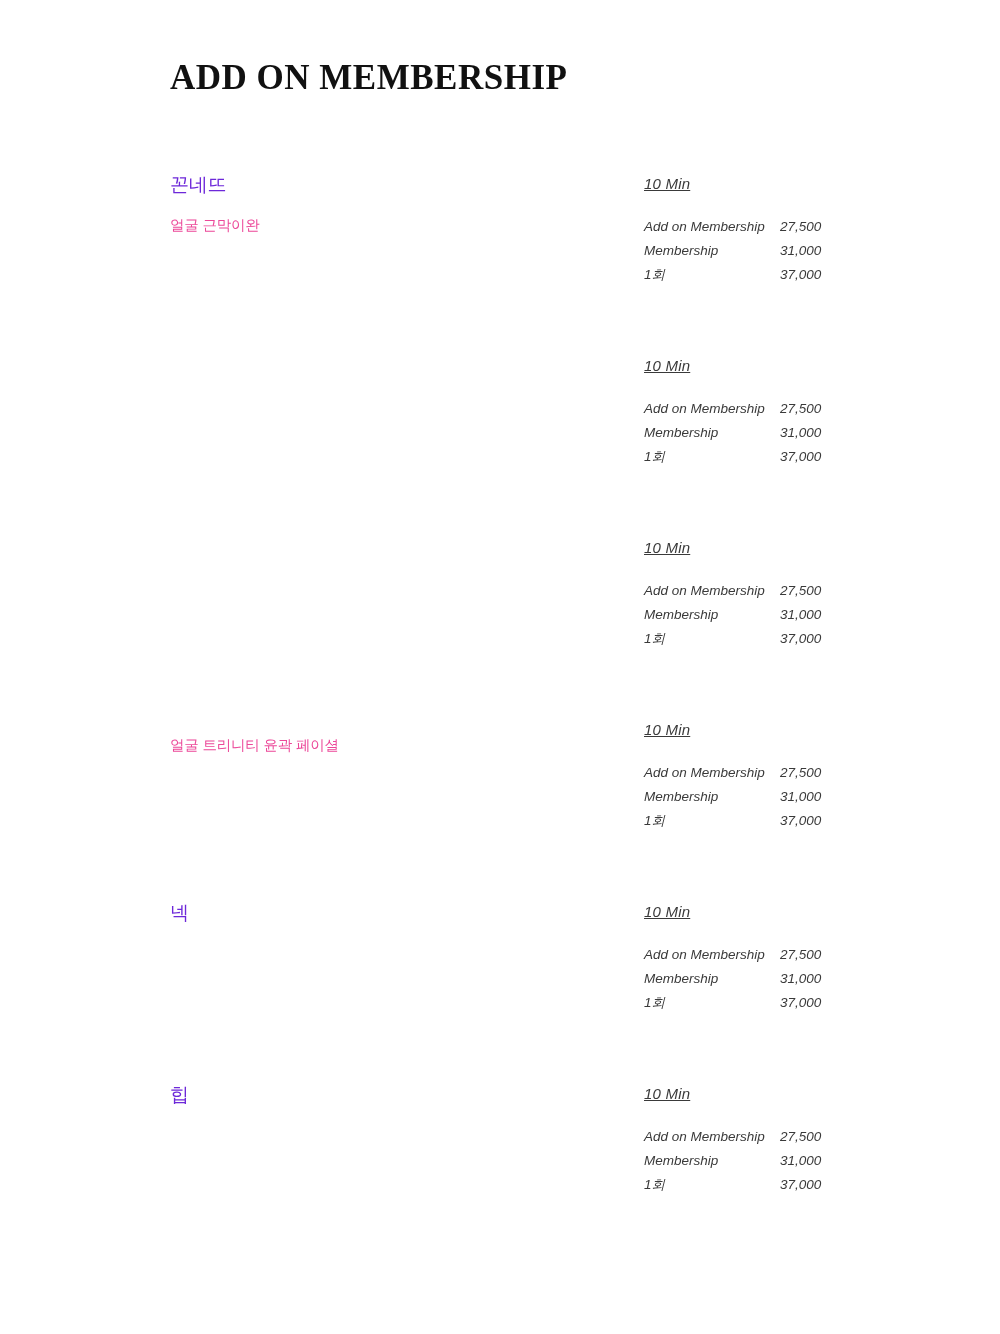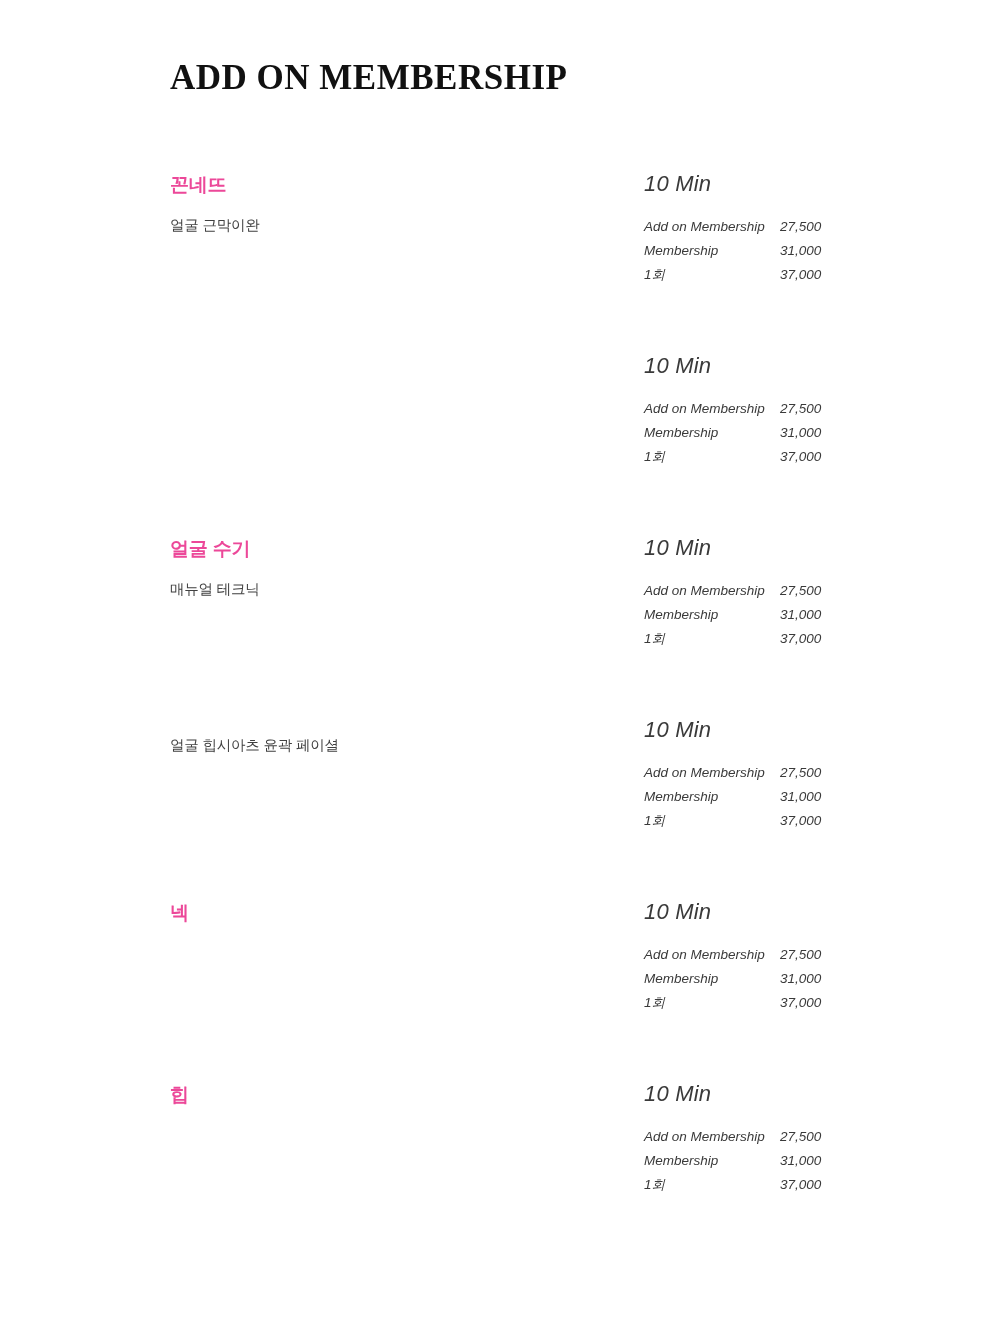--- a/index.html
+++ b/index.html
@@ -44,45 +44,46 @@
     height: 182px;
   }
   .item-left {
     position: absolute;
     left: 170px;
     top: 0;
     width: 420px;
   }
   .item-name {
     font-size: 19px;
-    font-weight: 700;
-    color: #ec4899;
+    font-weight: 400;
+    color: #6d28d9;
     line-height: 26px;
     letter-spacing: -0.2px;
   }
   .item-desc {
     margin-top: 17px;
     font-size: 14.5px;
     font-weight: 400;
-    color: #404040;
+    color: #ec4899;
     line-height: 20px;
     letter-spacing: -0.2px;
   }
   .item-right {
     position: absolute;
     left: 644px;
     top: 0;
     width: 260px;
     font-style: italic;
     color: #3a3a3a;
   }
   .duration {
-    font-size: 22px;
+    font-size: 15px;
     line-height: 24px;
     letter-spacing: 0.2px;
+    text-decoration: underline;
   }
   .price-table {
     margin-top: 19px;
     border-collapse: collapse;
     width: 190px;
   }
   .price-table td {
     font-size: 13.5px;
     line-height: 24px;
     padding: 0;
@@ -148,48 +149,44 @@
           <tr>
             <td class="price-label">1회</td>
             <td class="price-value">37,000</td>
           </tr>
         </tbody>
           </table>
       </div>
     </div>
 
     <div class="menu-item">
-      <div class="item-left">
-        <div class="item-name">얼굴 수기</div>
-        <div class="item-desc">매뉴얼 테크닉</div>
-      </div>
-      <div class="item-right">
-        <div class="duration">10 Min</div>
-        <table class="price-table">
-          <tbody>
-              <tr>
-            <td class="price-label">Add on Membership</td>
-            <td class="price-value">27,500</td>
-          </tr>
-          <tr>
-            <td class="price-label">Membership</td>
-            <td class="price-value">31,000</td>
-          </tr>
-          <tr>
-            <td class="price-label">1회</td>
-            <td class="price-value">37,000</td>
-          </tr>
-        </tbody>
-          </table>
-      </div>
-    </div>
-
-    <div class="menu-item">
-      <div class="item-left">
-        <div class="item-desc">얼굴 힙시아츠 윤곽 페이셜</div>
+      <div class="item-right">
+        <div class="duration">10 Min</div>
+        <table class="price-table">
+          <tbody>
+              <tr>
+            <td class="price-label">Add on Membership</td>
+            <td class="price-value">27,500</td>
+          </tr>
+          <tr>
+            <td class="price-label">Membership</td>
+            <td class="price-value">31,000</td>
+          </tr>
+          <tr>
+            <td class="price-label">1회</td>
+            <td class="price-value">37,000</td>
+          </tr>
+        </tbody>
+          </table>
+      </div>
+    </div>
+
+    <div class="menu-item">
+      <div class="item-left">
+        <div class="item-desc">얼굴 트리니티 윤곽 페이셜</div>
       </div>
       <div class="item-right">
         <div class="duration">10 Min</div>
         <table class="price-table">
           <tbody>
               <tr>
             <td class="price-label">Add on Membership</td>
             <td class="price-value">27,500</td>
           </tr>
           <tr>

